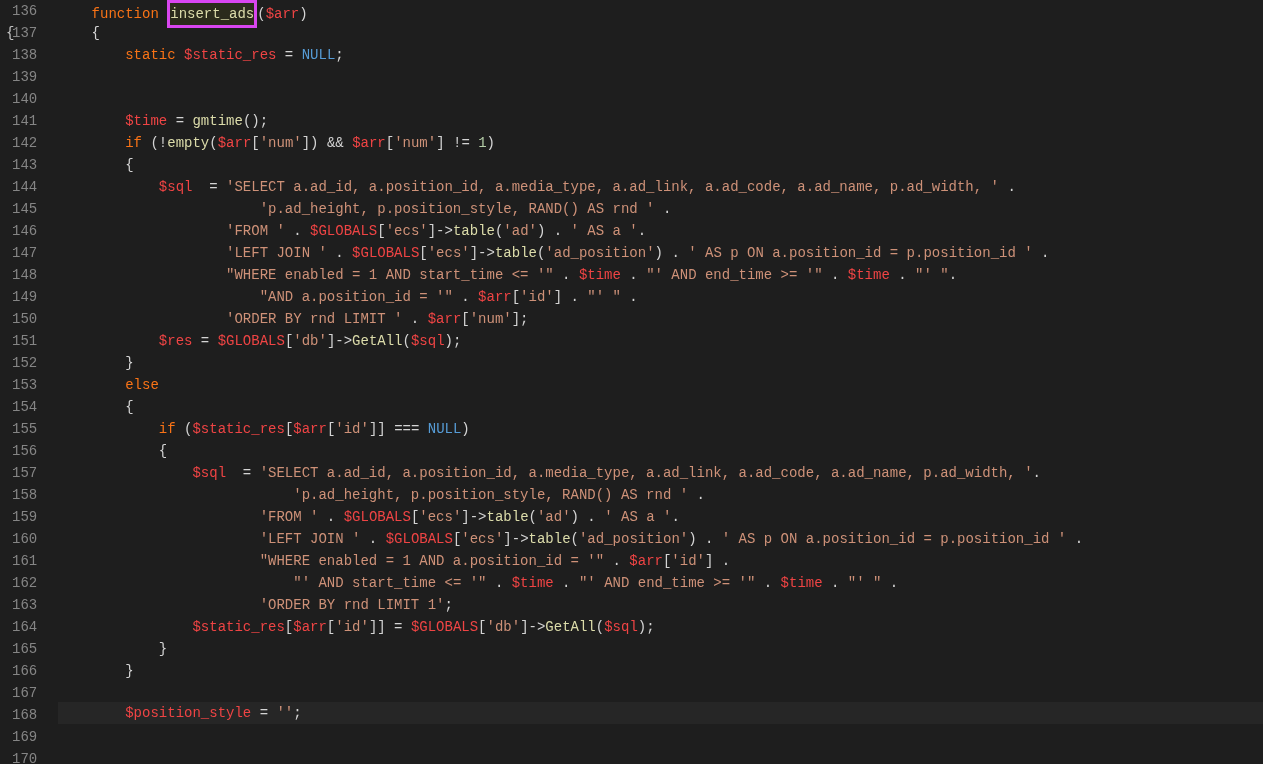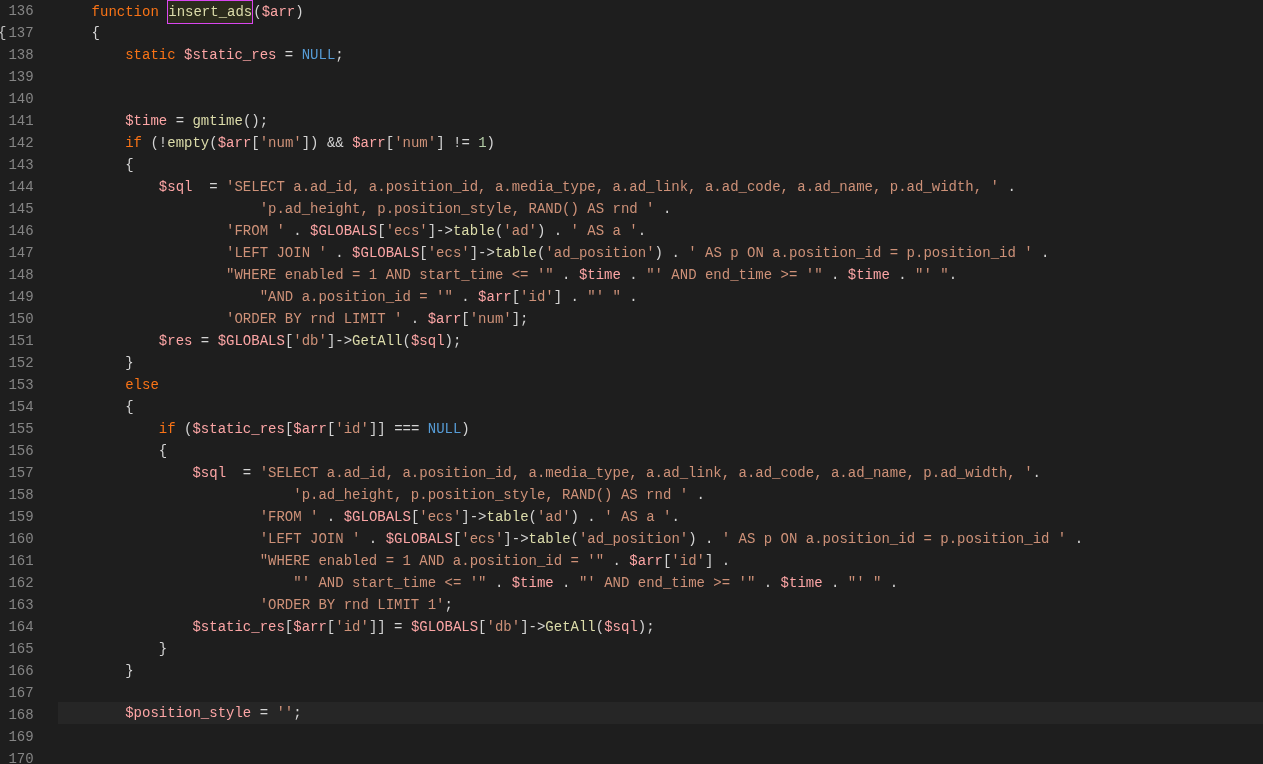--- a/index.html
+++ b/index.html
@@ -15,50 +15,50 @@
 }
 .editor {
   display: flex;
   width: 100%;
   height: 100%;
   background: #1e1e1e;
 }
 .gutter {
   background: #1e1e1e;
   color: #858585;
-  text-align: center;
+  text-align: left;
   padding-right: 16px;
-  padding-left: 4px;
+  padding-left: 12px;
   user-select: none;
   min-width: 54px;
 }
 .gutter .ln { height: 22px; position: relative; }
 .fold-mark {
   position: absolute;
   left: -6px;
   color: #c5c5c5;
   top: 0;
 }
 .code-area {
   flex: 1;
   padding-left: 4px;
   position: relative;
 }
 .line { height: 22px; white-space: pre; }
 .line.cur { background: rgba(255,255,255,0.04); margin-top: 20px; }
 .kw { color: #f97316; }
 .fn { color: #dcdcaa; }
-.var { color: #fca5a5; }
+.var { color: #ef4444; }
 .str { color: #ce9178; }
 .num { color: #b5cea8; }
 .const { color: #569cd6; }
 .punc { color: #d4d4d4; }
 .op { color: #d4d4d4; }
 .fnname-box {
-  border: 1px solid #d946ef;
+  border: 3px solid #d946ef;
   background: rgba(255,255,0,0.06);
   display: inline-block;
   font-family: Liberation Mono, monospace;
 }
 </style>
 </head>
 <body>
 
 <div class="editor">
   <div class="gutter" id="gutter">

